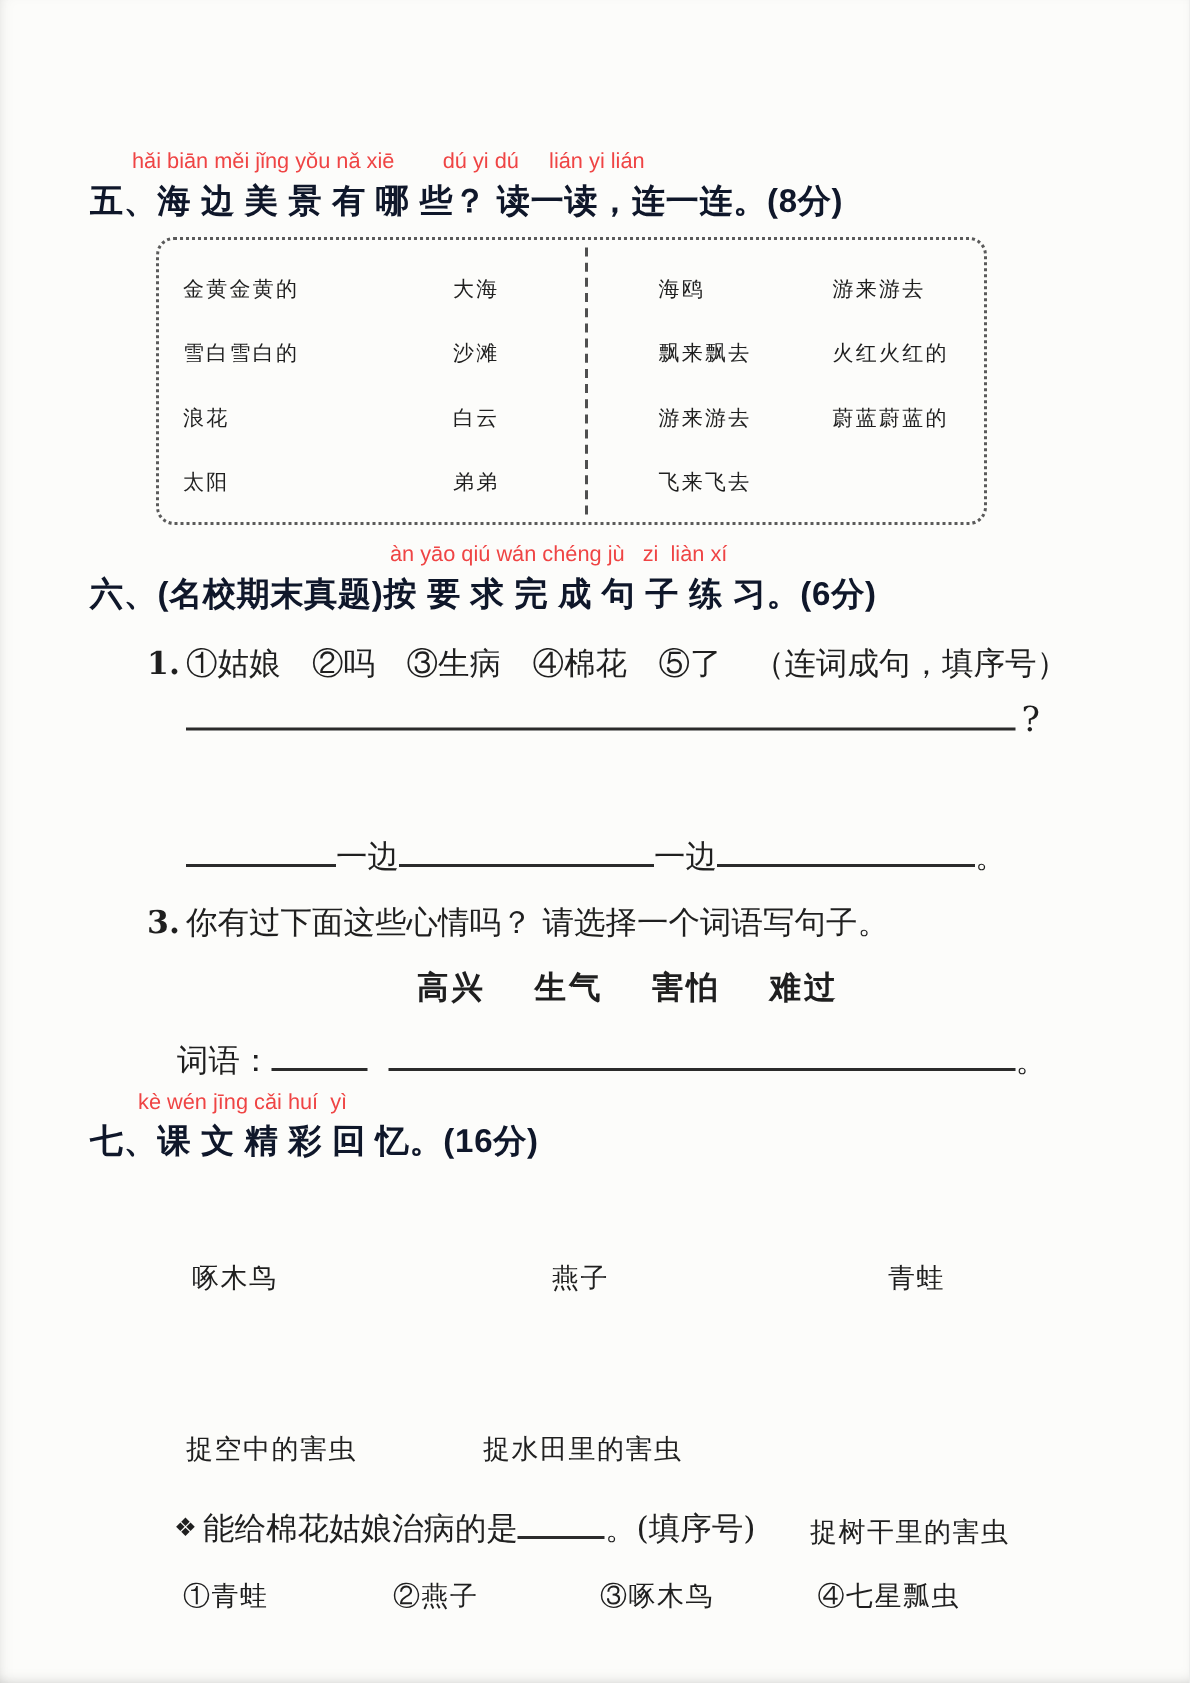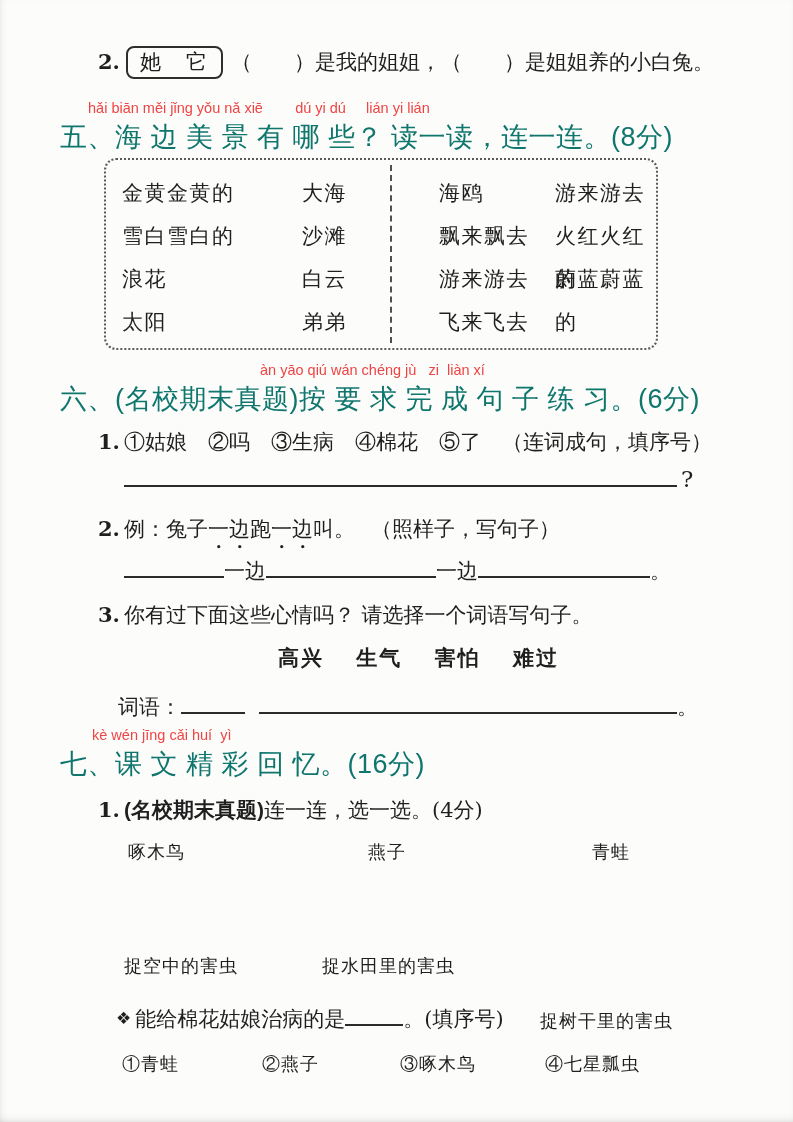--- a/index.html
+++ b/index.html
@@ -11,21 +11,21 @@
   .page::after{
     content:"";position:absolute;inset:0;pointer-events:none;
     box-shadow:inset 0 -5px 12px -9px rgba(0,0,0,.35), inset 6px 0 14px -12px rgba(0,0,0,.22);
   }
   .line{position:absolute;white-space:nowrap;font-size:21px;line-height:1.25;}
   .pinyin{
     position:absolute;white-space:pre;font-size:14.5px;line-height:1;
     font-family:"Liberation Sans","DejaVu Sans",sans-serif;color:#ef4444;
   }
   .heading{
-    position:absolute;white-space:nowrap;font-size:27px;font-weight:normal;color:#0f766e;
+    position:absolute;white-space:nowrap;font-size:22px;font-weight:bold;color:#0f172a;
     font-family:"Liberation Sans","DejaVu Sans",sans-serif;letter-spacing:.5px;
   }
   .num{font-weight:bold;margin-right:4px;}
   .choice-box{
     display:inline-block;border:2px solid #2e2e2e;border-radius:8px;
     padding:1px 12px 2px 12px;margin:0 8px 0 2px;letter-spacing:2px;
   }
   .blank{
     display:inline-block;height:.95em;border-bottom:2px solid #2b2b2b;
     vertical-align:baseline;
@@ -33,41 +33,38 @@
   .match-box{
     position:absolute;left:104px;top:158px;width:554px;height:192px;
     border:2px dotted #5a5a5a;border-radius:12px;box-sizing:border-box;
   }
   .match-divider{
     position:absolute;left:284px;top:5px;bottom:5px;width:0;
     border-left:2px dashed #4f4f4f;
   }
   .match-grid{
     display:grid;grid-template-columns:180px 137px 116px auto;
-    padding:12px 0 0 16px;font-size:21px;
+    padding:12px 0 0 16px;font-size:14px;
   }
   .match-grid span{height:43px;line-height:43px;letter-spacing:1.5px;}
   .emph{
     -webkit-text-emphasis:filled dot #1f1f1f;text-emphasis:filled dot #1f1f1f;
     -webkit-text-emphasis-position:under right;text-emphasis-position:under right;
   }
   .tag-bold{font-family:"Liberation Sans","DejaVu Sans",sans-serif;font-weight:bold;}
   .qmark{font-size:23px;margin-left:4px;}
   .words-row{font-weight:bold;letter-spacing:2px;}
   .abs-item{position:absolute;white-space:nowrap;font-size:18px;letter-spacing:1px;}
   .bullet{font-size:17px;margin-right:4px;position:relative;top:-2px;}
 </style>
 </head>
 <body>
 
 <div class="page">
 
-  <div class="line" style="left:98px;top:46px">
-    <span class="num">2.</span><span class="choice-box">她　它</span><span>（　　）是我的姐姐，（　　）是姐姐养的小白兔。</span>
-  </div>
 
   <div class="pinyin" style="left:88px;top:101px">hǎi biān měi jǐng yǒu nǎ xiē        dú yi dú     lián yi lián</div>
   <div class="heading" style="left:60px;top:119px">五、海 边 美 景 有 哪 些？ 读一读，连一连。(8分)</div>
 
   <div class="match-box">
     <div class="match-divider"></div>
     <div class="match-grid">
       <span>金黄金黄的</span>
       <span>大海</span>
       <span>海鸥</span>
@@ -92,41 +89,35 @@
   <div class="pinyin" style="left:260px;top:363px">àn yāo qiú wán chéng jù   zi  liàn xí</div>
   <div class="heading" style="left:60px;top:381px">六、(名校期末真题)按 要 求 完 成 句 子 练 习。(6分)</div>
 
   <div class="line" style="left:98px;top:429px">
     <span class="num">1.</span><span>①姑娘　②吗　③生病　④棉花　⑤了　（连词成句，填序号）</span>
   </div>
   <div class="line" style="left:124px;top:465px">
     <span class="blank" style="width:553px"></span><span class="qmark">?</span>
   </div>
 
-  <div class="line" style="left:98px;top:516px">
-    <span class="num">2.</span><span>例：兔子</span><span class="emph">一边</span><span>跑</span><span class="emph">一边</span><span>叫。</span><span style="margin-left:16px">（照样子，写句子）</span>
-  </div>
   <div class="line" style="left:124px;top:556px">
     <span class="blank" style="width:100px"></span><span>一边</span><span class="blank" style="width:170px"></span><span>一边</span><span class="blank" style="width:172px"></span><span>。</span>
   </div>
 
   <div class="line" style="left:98px;top:602px">
     <span class="num">3.</span><span>你有过下面这些心情吗？ 请选择一个词语写句子。</span>
   </div>
   <div class="line words-row" style="left:0;top:645px;width:793px;text-align:center;padding-left:22px">高兴　 生气　 害怕　 难过</div>
   <div class="line" style="left:118px;top:692px">
     <span>词语：</span><span class="blank" style="width:64px"></span><span class="blank" style="width:418px;margin-left:14px"></span><span>。</span>
   </div>
 
   <div class="pinyin" style="left:92px;top:728px">kè wén jīng cǎi huí  yì</div>
   <div class="heading" style="left:60px;top:746px">七、课 文 精 彩 回 忆。(16分)</div>
 
-  <div class="line" style="left:98px;top:797px">
-    <span class="num">1.</span><span class="tag-bold">(名校期末真题)</span><span>连一连，选一选。(4分)</span>
-  </div>
 
   <span class="abs-item" style="left:128px;top:840px">啄木鸟</span>
   <span class="abs-item" style="left:368px;top:840px">燕子</span>
   <span class="abs-item" style="left:592px;top:840px">青蛙</span>
 
   <span class="abs-item" style="left:124px;top:954px">捉空中的害虫</span>
   <span class="abs-item" style="left:322px;top:954px">捉水田里的害虫</span>
   <span class="abs-item" style="left:540px;top:1009px">捉树干里的害虫</span>
 
   <div class="line" style="left:116px;top:1004px">

